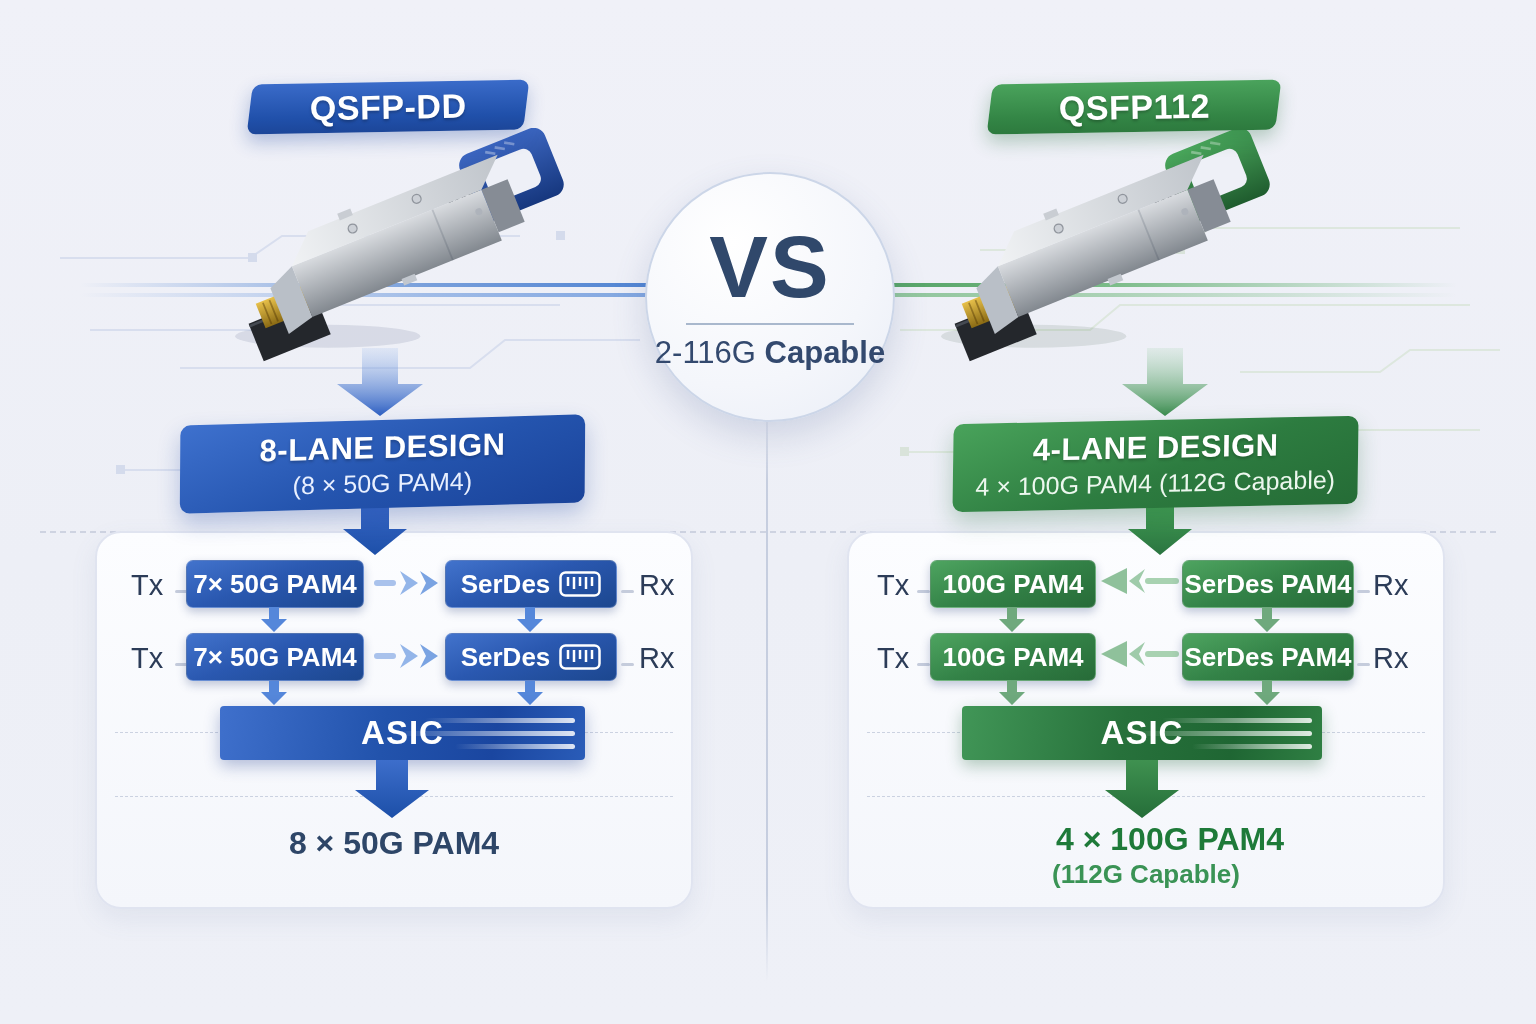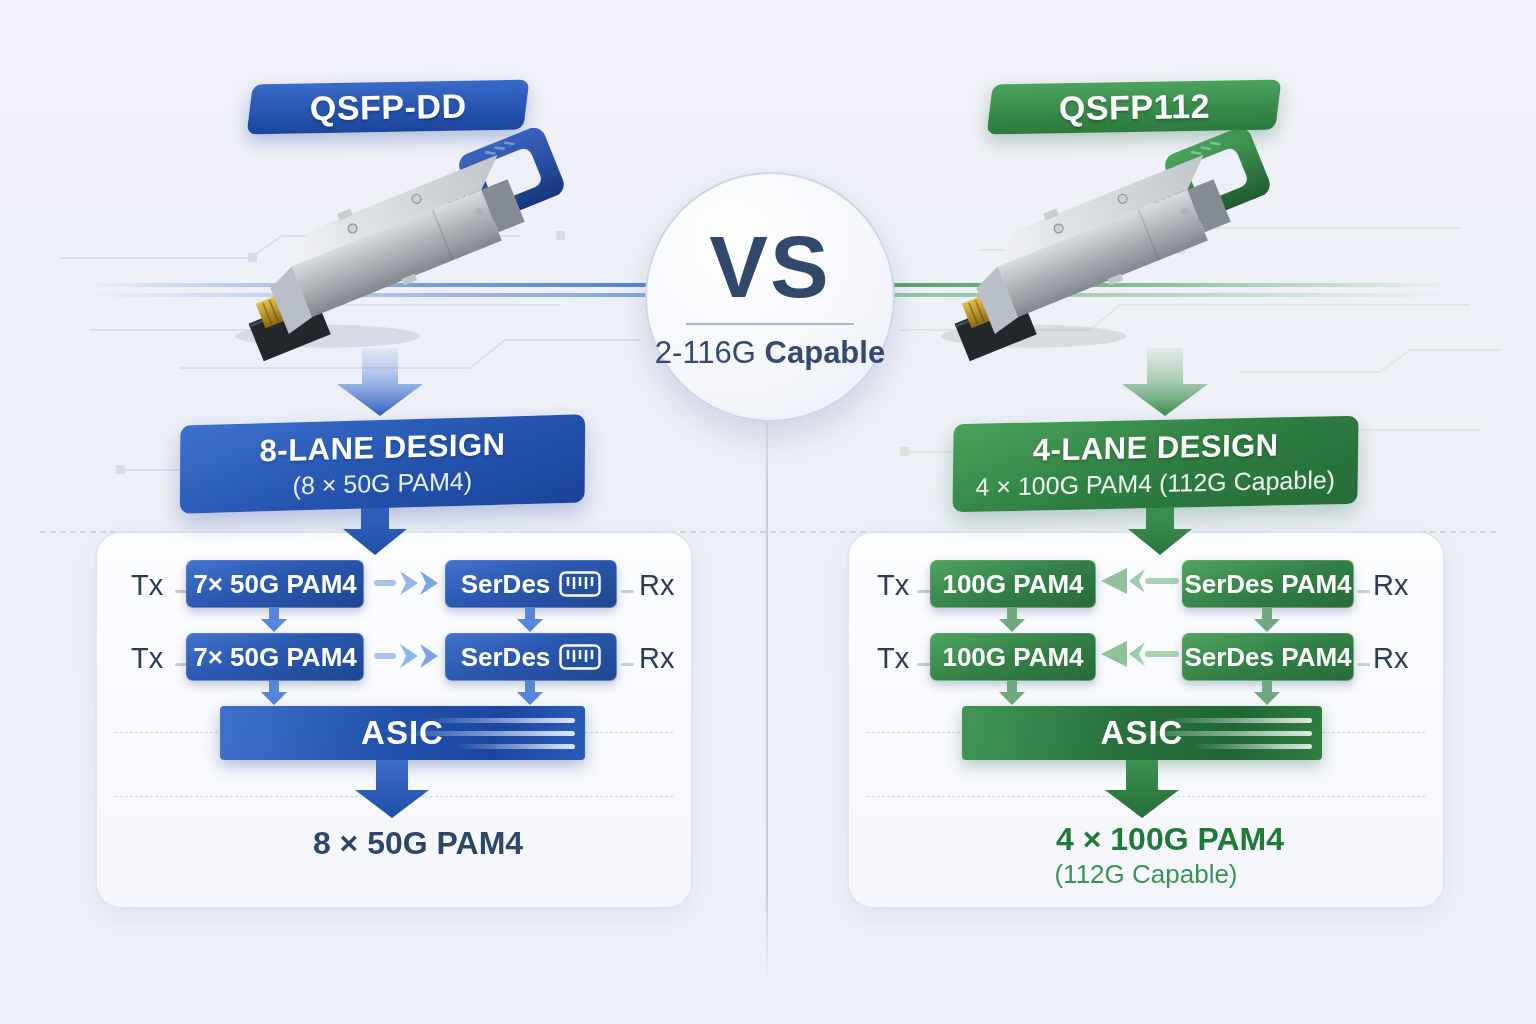--- a/index.html
+++ b/index.html
@@ -59,23 +59,23 @@
     box-shadow:0 4px 10px rgba(40,60,120,.28);border:1px solid rgba(255,255,255,.22);white-space:nowrap;}
   .node-blue{background:linear-gradient(160deg,#4273cc 0%,#2a58b0 45%,#1c478f 100%);}
   .node-green{background:linear-gradient(160deg,#4ea460 0%,#338247 50%,#276b38 100%);}
 
   .asic{position:absolute;display:flex;align-items:center;justify-content:center;color:#fff;font-weight:700;font-size:33px;letter-spacing:1px;border-radius:4px;overflow:hidden;}
   .asic-blue{background:linear-gradient(100deg,#3f70cc 0%,#2253ac 45%,#1a46a0 75%,#2a5cb8 100%);box-shadow:0 6px 16px rgba(30,60,140,.32);}
   .asic-green{background:linear-gradient(100deg,#419657 0%,#27713b 45%,#1f6633 75%,#2f7f43 100%);box-shadow:0 6px 16px rgba(30,100,55,.32);}
   .streak{position:absolute;height:5px;border-radius:3px;background:linear-gradient(90deg,rgba(255,255,255,0),rgba(255,255,255,.85));right:10px;width:150px;}
 
   .out1{position:absolute;width:100%;text-align:center;font-size:32px;font-weight:700;}
-  .out1-blue{color:#2e4668;padding-left:24px;}
+  .out1-blue{color:#2e4668;}
   .out1-green{color:#1e7a39;}
-  .out2{position:absolute;width:100%;text-align:center;font-size:26px;font-weight:400;color:#3a9355;}
+  .out2{position:absolute;width:100%;text-align:center;font-size:26px;font-weight:700;color:#3a9355;}
 
   .svgabs{position:absolute;}
 </style>
 </head>
 <body>
 
 <div class="canvas">
 
   <svg class="abs bg-traces" width="1536" height="1024" viewBox="0 0 1536 1024">
     <g fill="none" stroke="#d8deee" stroke-width="2">

